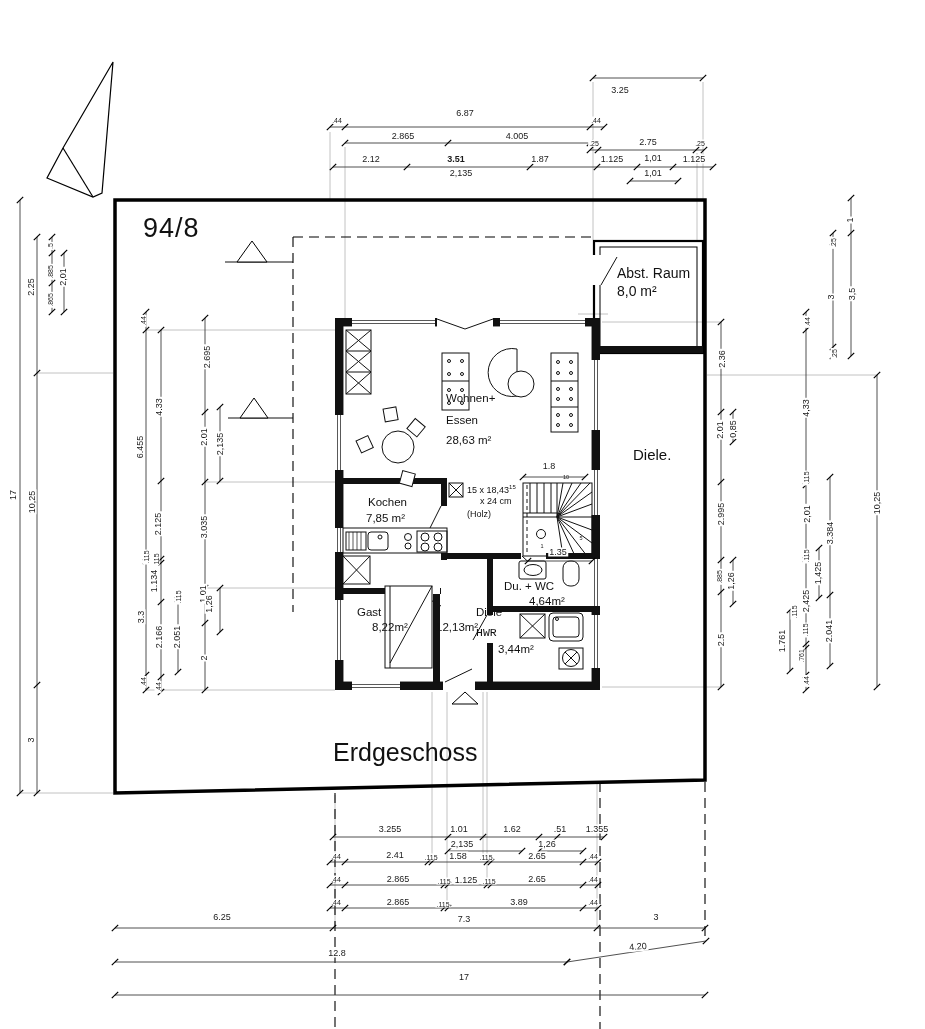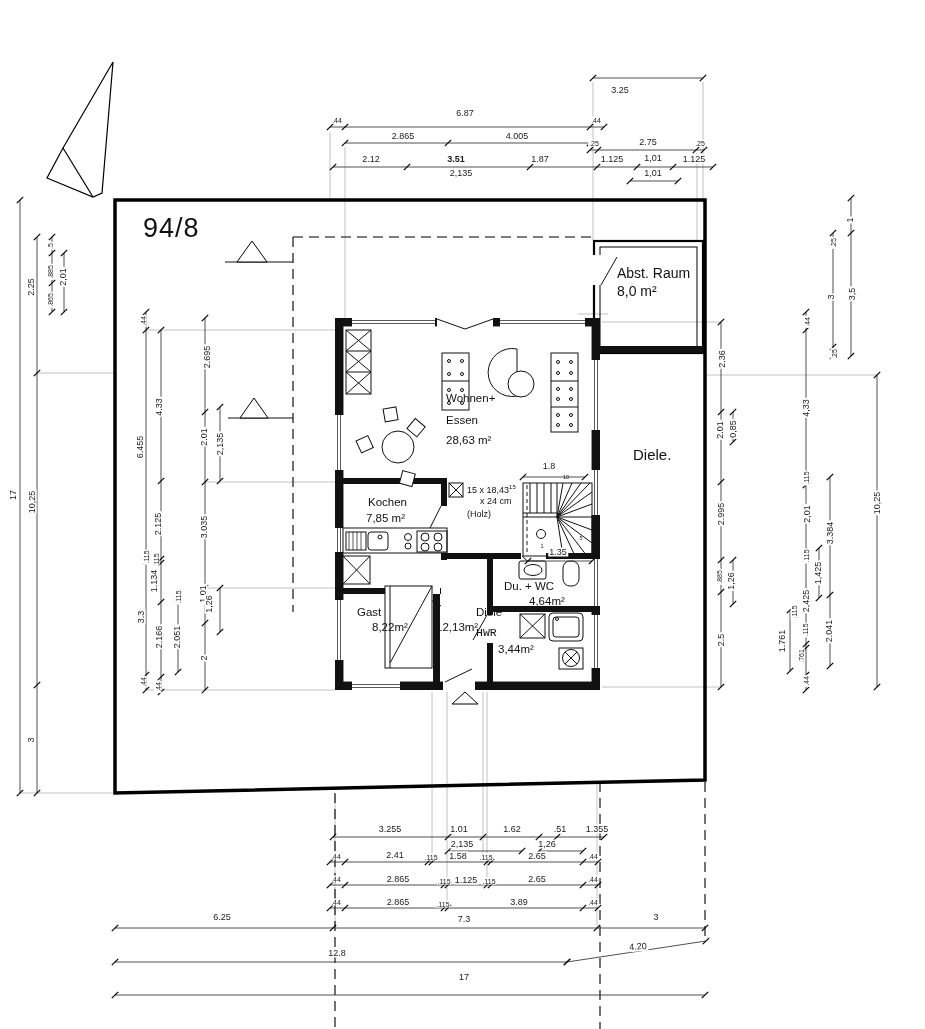--- a/index.html
+++ b/index.html
@@ -468,20 +468,21 @@
         <line x1="877" y1="375" x2="877" y2="687" class="dl"></line>
         <line x1="873.8" y1="378.2" x2="880.2" y2="371.8" class="tk"></line>
         <line x1="873.8" y1="690.2" x2="880.2" y2="683.8" class="tk"></line>
         <line x1="567" y1="962" x2="706" y2="941" class="dl"></line>
         <line x1="563.8" y1="965.2" x2="570.2" y2="958.8" class="tk"></line>
         <line x1="702.8" y1="944.2" x2="709.2" y2="937.8" class="tk"></line>
       </g>
 </svg>
 
 <div class="plotnum">94/8</div>
+<div class="floortitle">Erdgeschoss</div>
 <div class="room estpl" style="left:633px;top:447px;">Diele.</div>
 
 <div class="room abst" style="left:617px;top:266px;">Abst. Raum</div>
 <div class="room abst" style="left:617px;top:284px;">8,0 m²</div>
 
 <div class="room" style="left:446px;top:392px;">Wohnen+</div>
 <div class="room" style="left:446px;top:414px;">Essen</div>
 <div class="room" style="left:446px;top:434px;">28,63 m²</div>
 
 <div class="room" style="left:368px;top:496px;">Kochen</div>

